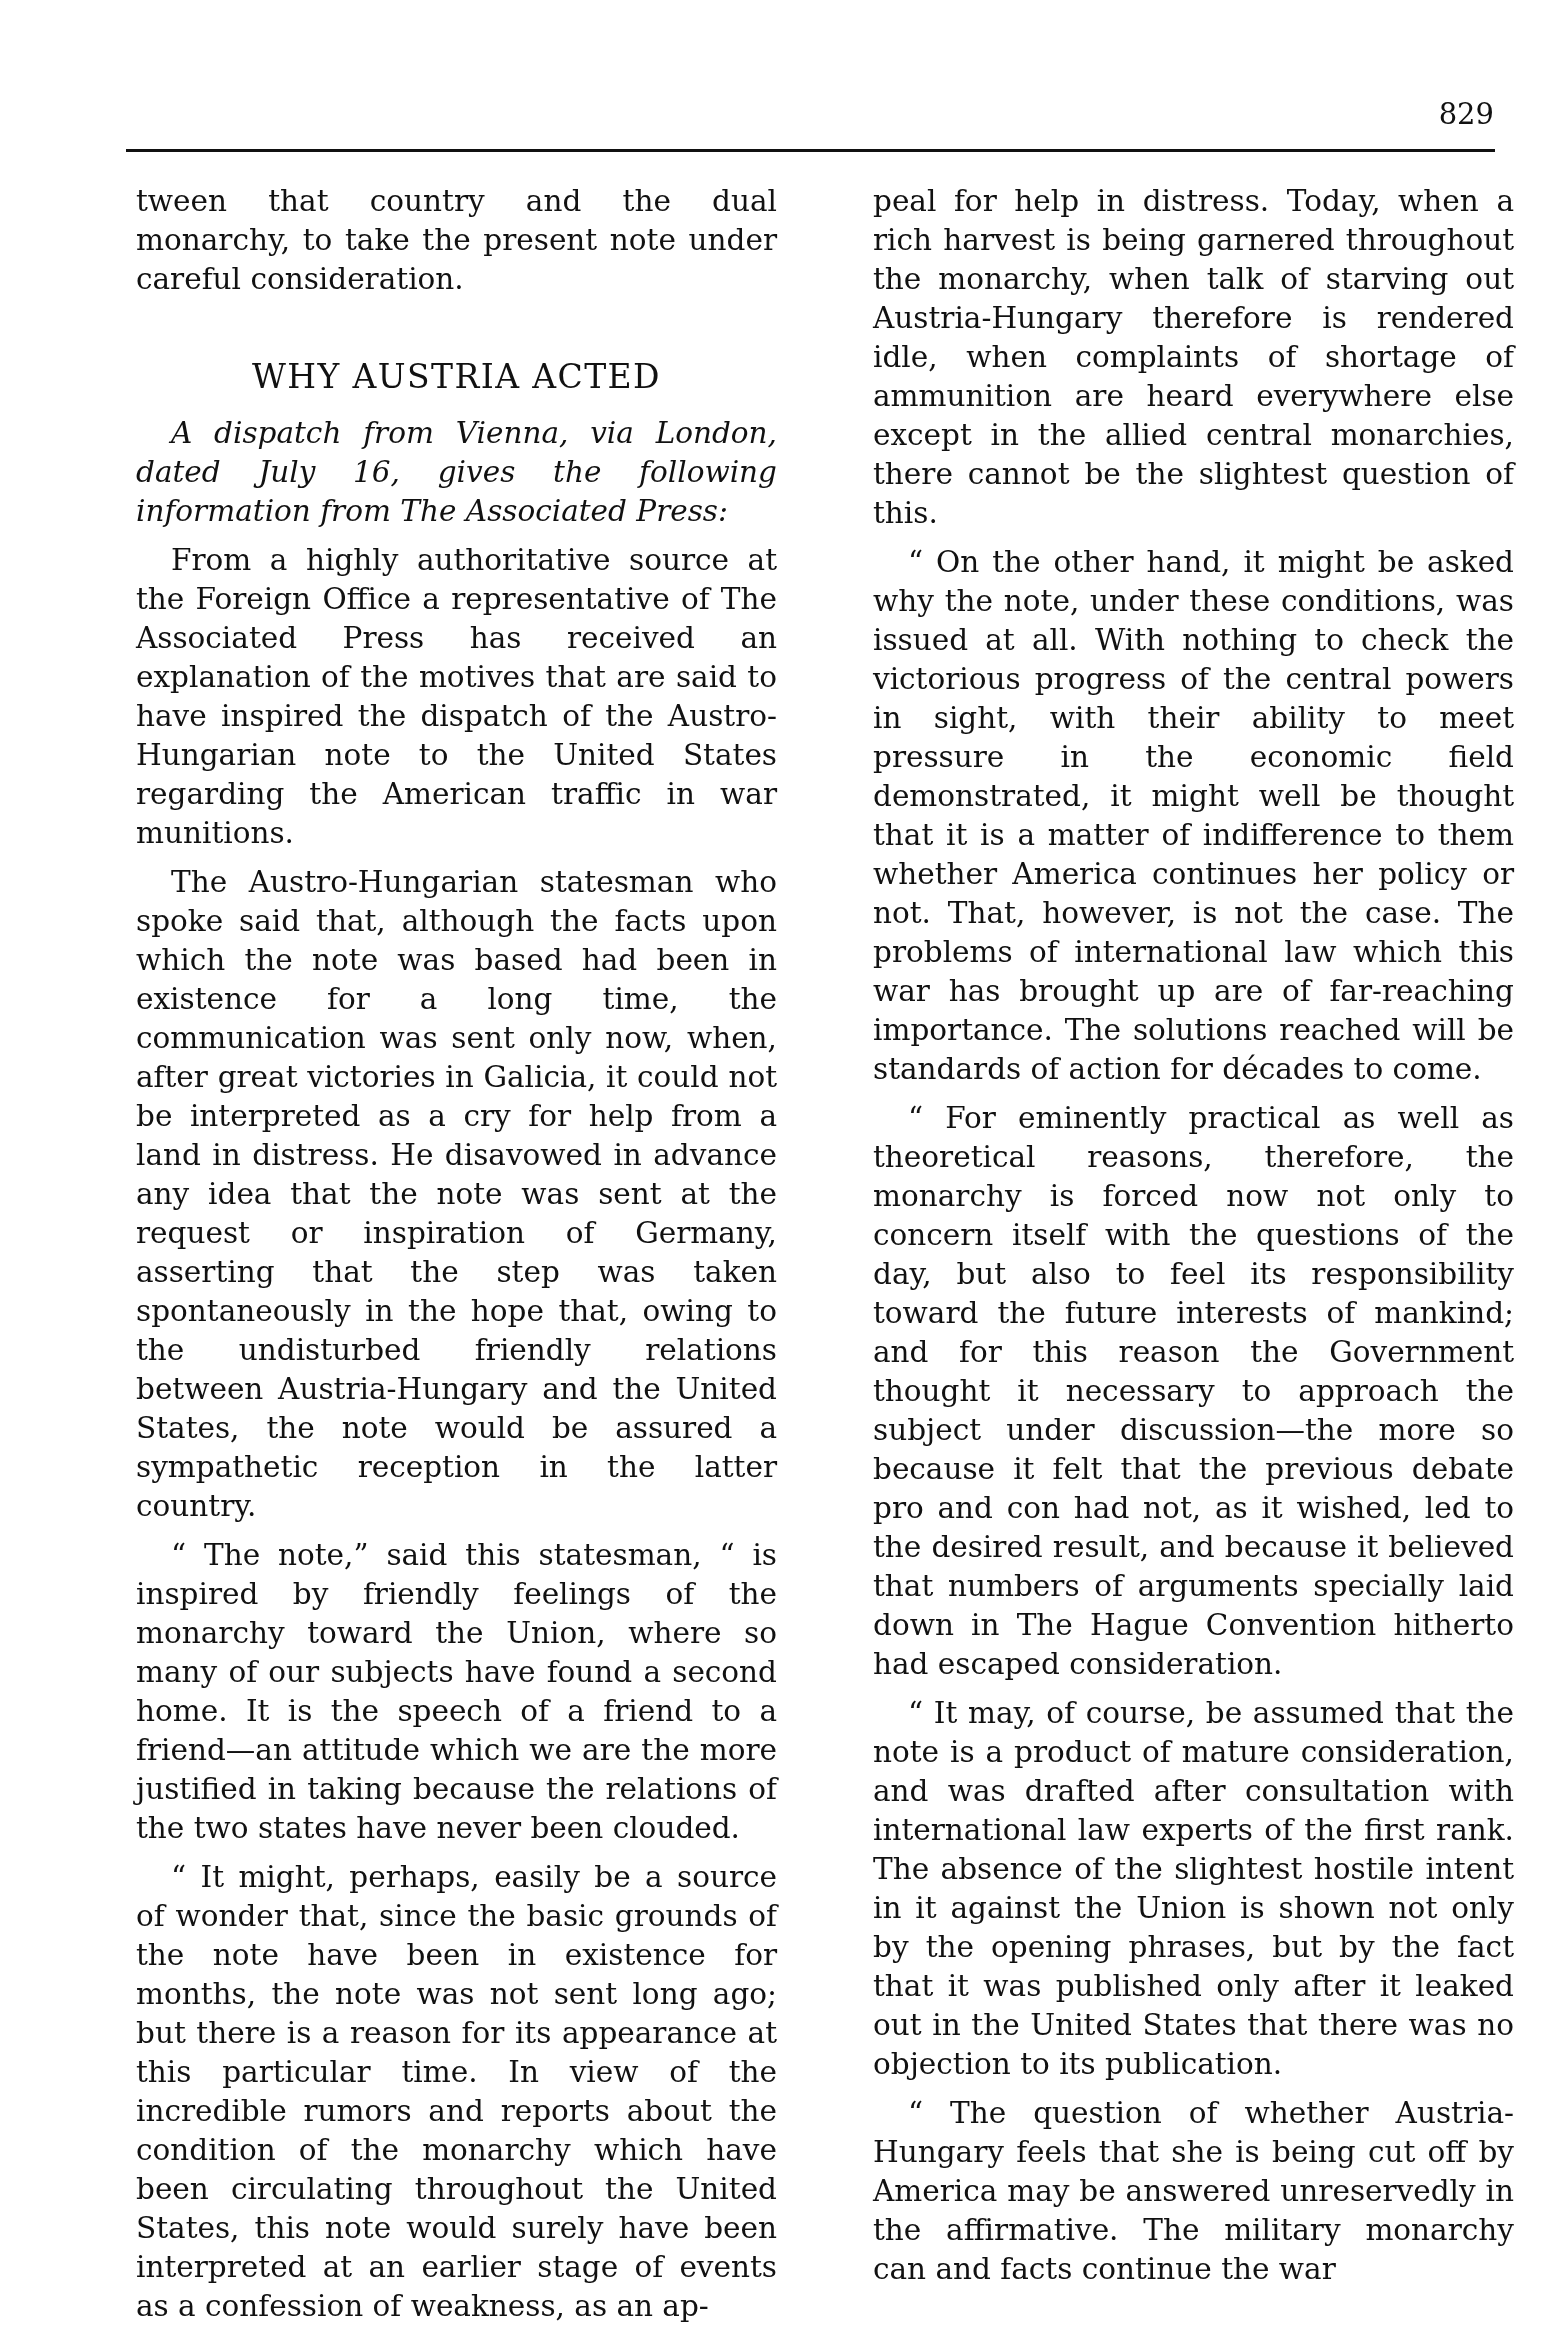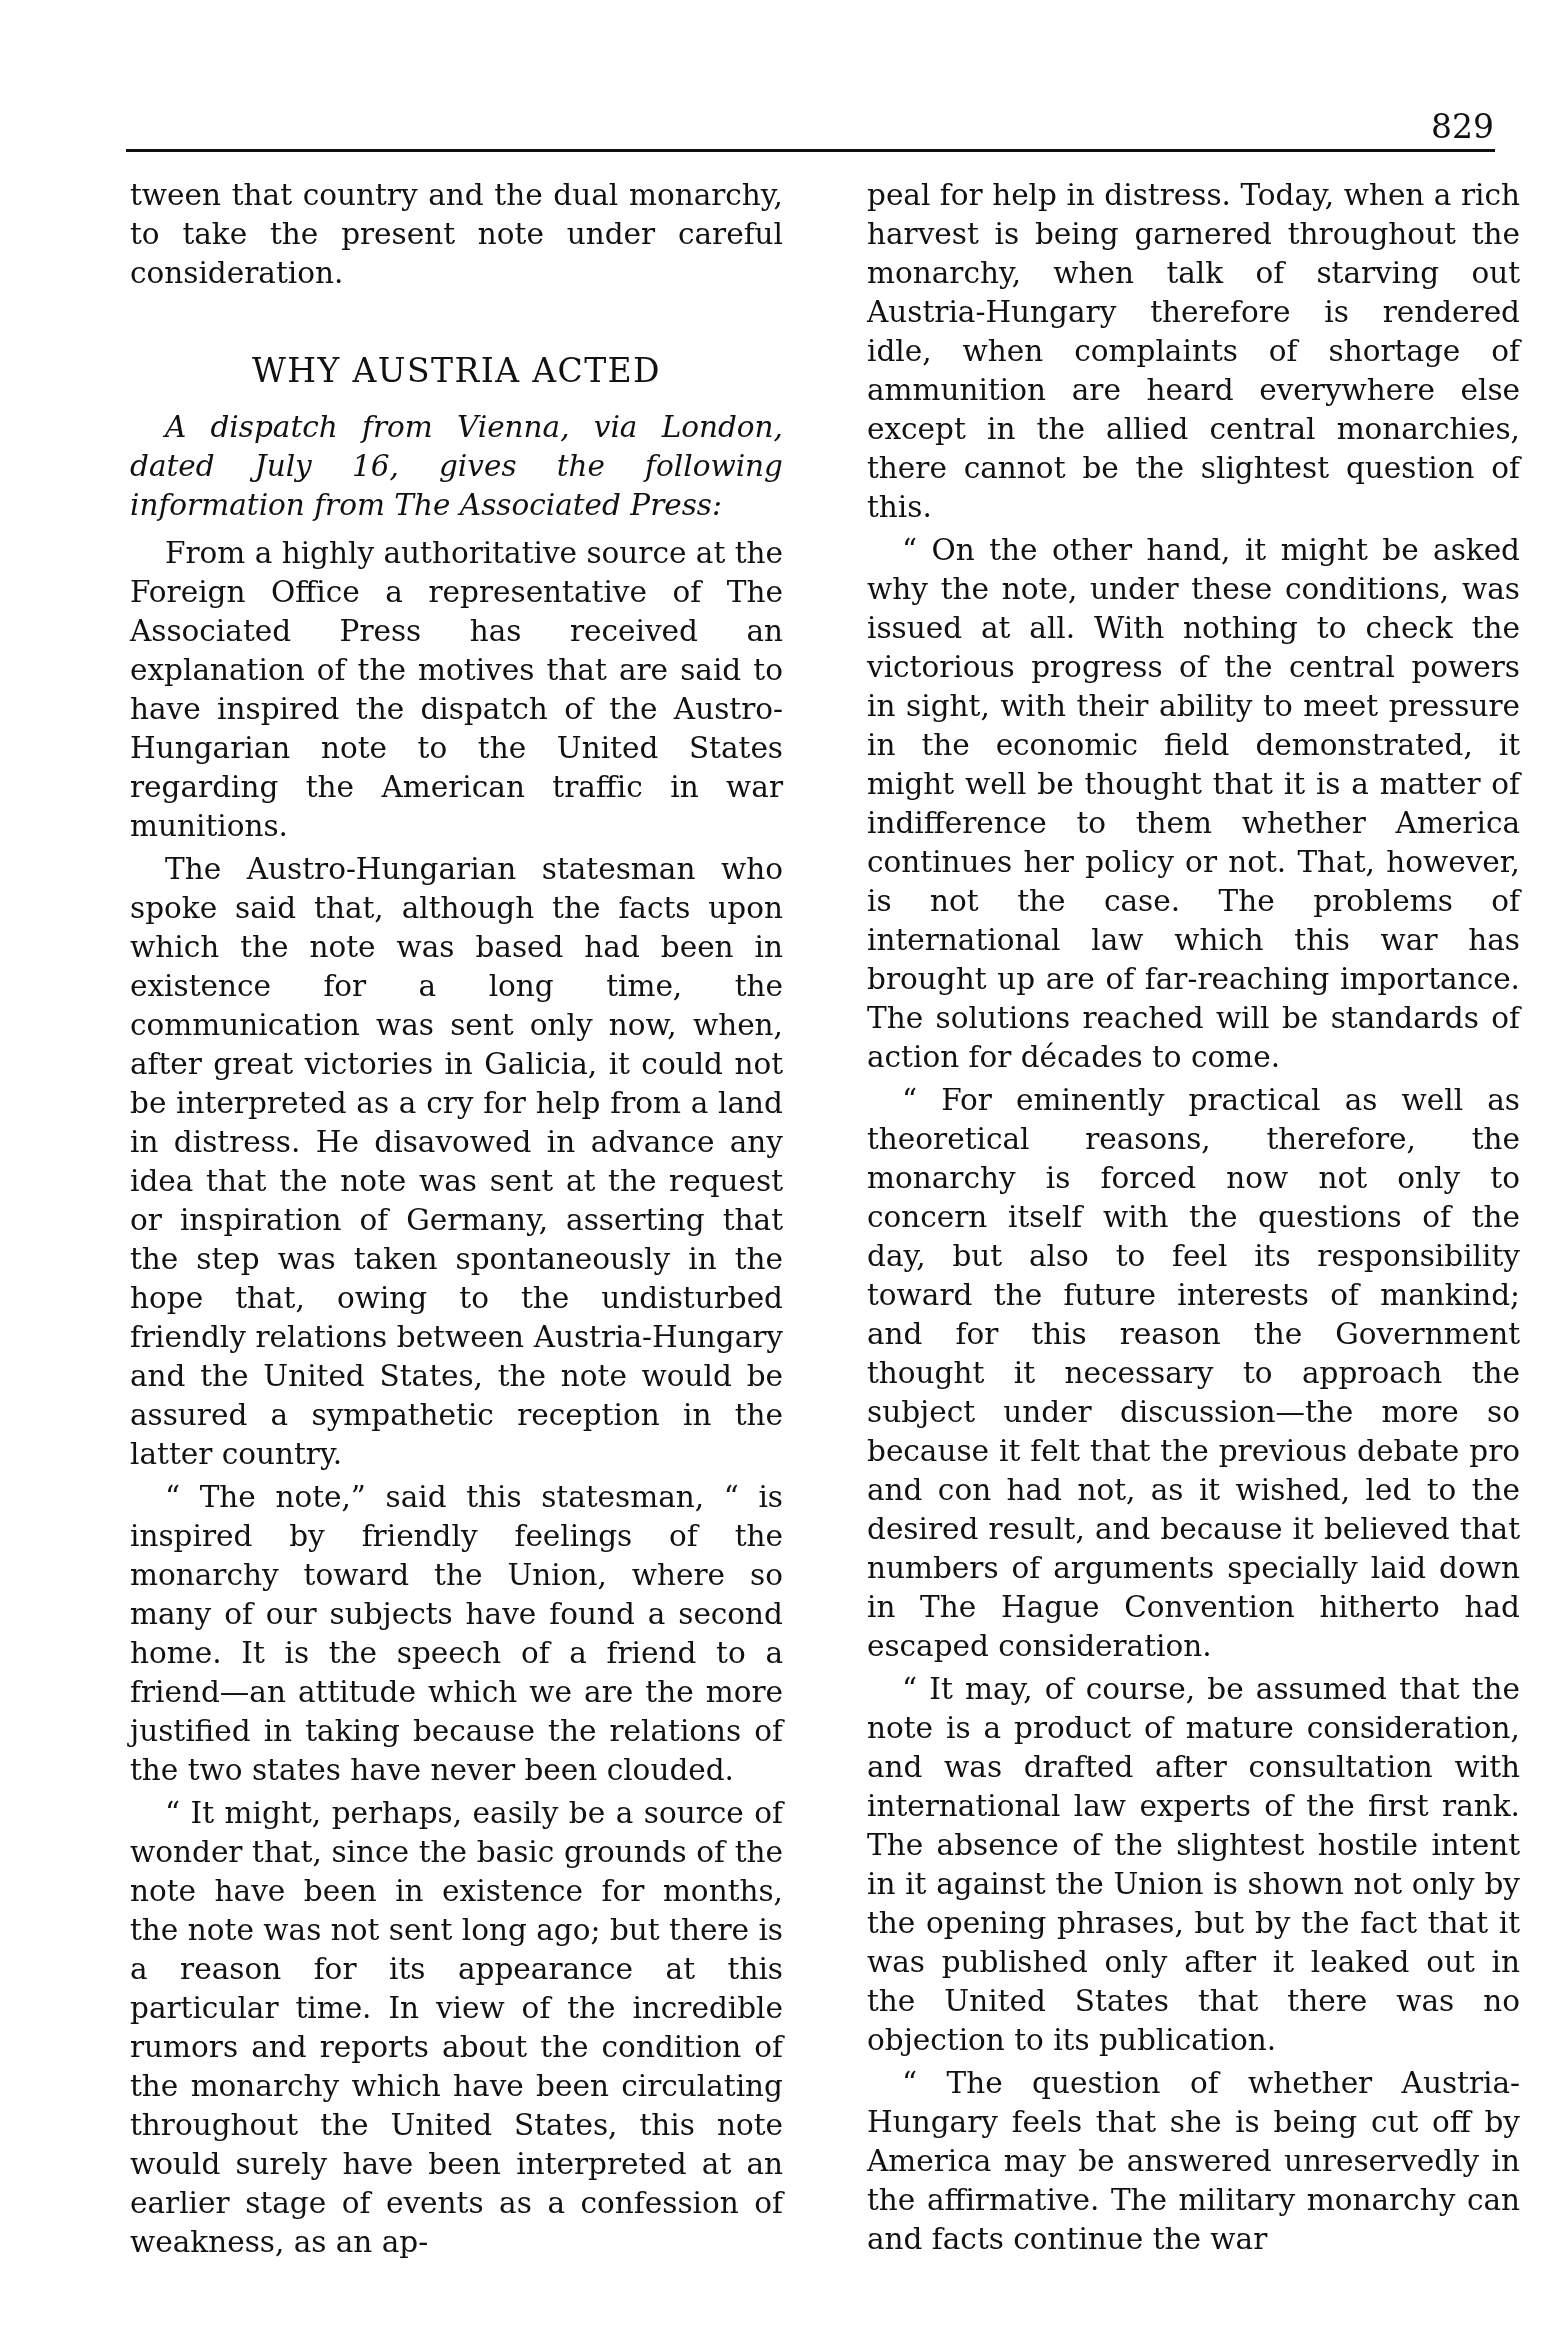--- a/index.html
+++ b/index.html
@@ -1,27 +1,27 @@
 <!DOCTYPE html>
 <html style="font-size:7.5px"><head>
 <meta charset="utf-8">
 <style>
   html, body { margin: 0; padding: 0; background: #ffffff; }
   body { width: 1561px; height: 2460px; position: relative; overflow: hidden;
          font-family: "DejaVu Serif", "Liberation Serif", serif; color: #111; }
   .header { position: absolute; left: 126px; top: 87px; width: 1368px; height: 47px; }
   .running-title { position: absolute; left: 468px; top: 0; width: 581px; text-align: center;
                    font-style: italic; font-size: 31px; letter-spacing: 2.8px; line-height: 47px; }
-  .page-number { position: absolute; right: 0; top: 16px; font-size: 33px; line-height: 47px; }
+  .page-number { position: absolute; right: 0; top: 4px; font-size: 29px; line-height: 47px; }
   .rule { position: absolute; left: 126px; top: 149px; width: 1369px; height: 2.8px; background: #111; }
   .col { position: absolute; top: 172px; width: 661px; font-size: 29.5px; line-height: 39px;
          text-align: justify; }
   .col.left { left: 126px; }
   .col.right { left: 863px; }
-  .col p { margin: 4px; text-indent: 35px; }
+  .col p { margin: 10px; text-indent: 35px; }
   .col p.noindent { text-indent: 0; }
   .section-heading { text-align: center; font-size: 33px; letter-spacing: 1.4px;
                      margin: 54px 0 14px 0; line-height: 47px; }
   .intro { font-style: italic; margin-bottom: 9.4px !important; }
 </style>
 </head>
 <body>
 
 <div class="header">
   <div class="page-number">829</div>

